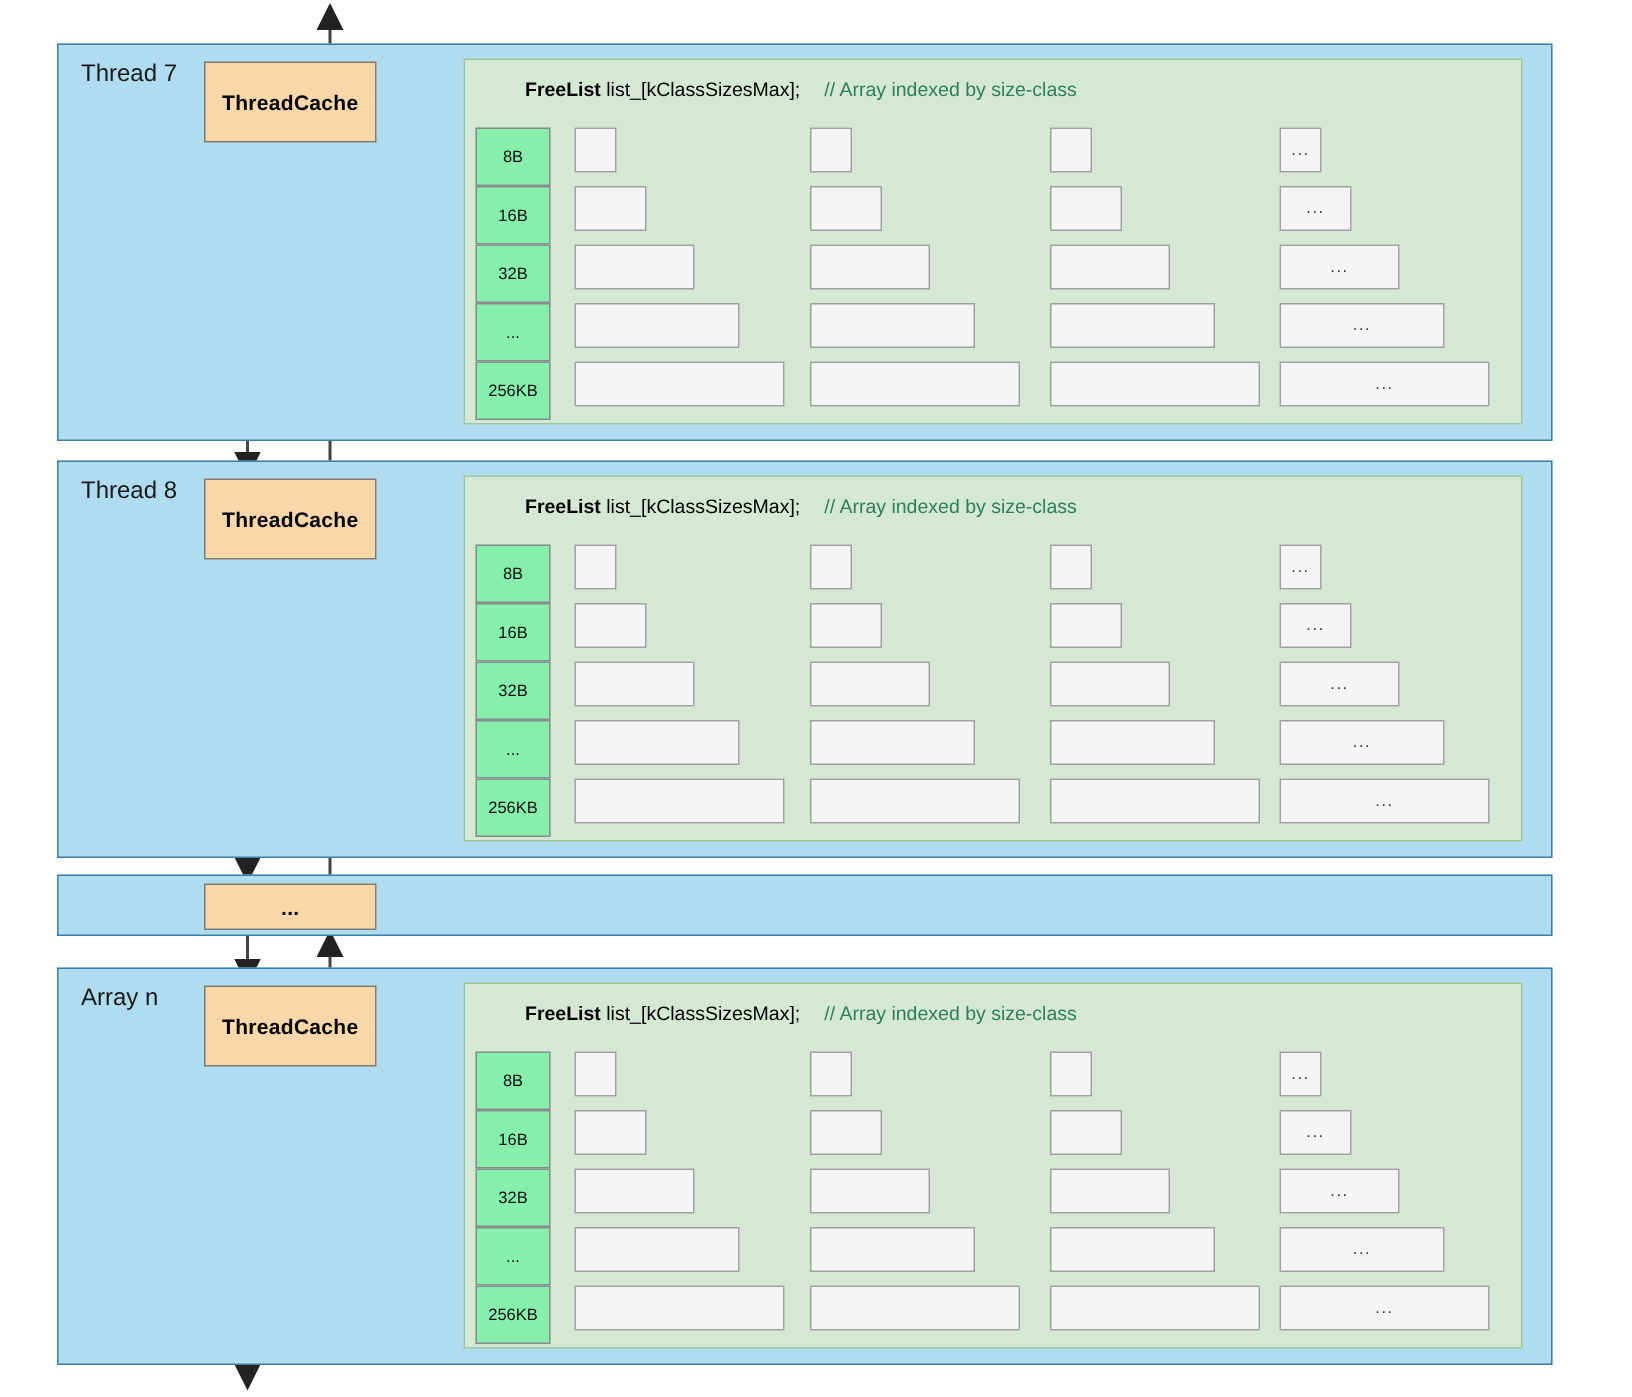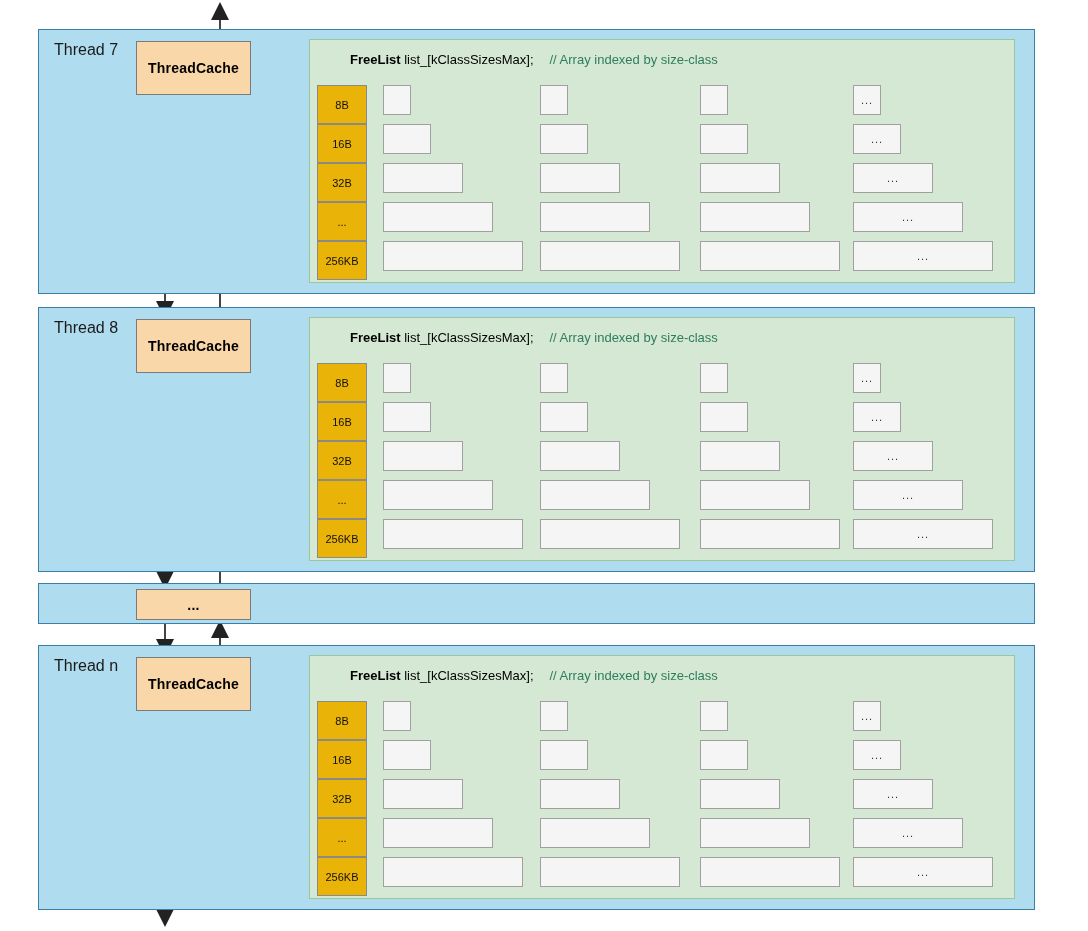--- a/index.html
+++ b/index.html
@@ -43,21 +43,21 @@
     white-space:nowrap;
     line-height:1;
     color:#000;
   }
   .fl-title .kw{font-weight:bold;padding-left:29px;}
   .fl-title .cmt{color:#2E7D5B;margin-left:16px;}
 
   
   .sc-cell{
     position:absolute;
-    background:#eab308;
+    background:#86efac;
     border:1px solid #8a8a8a;
     box-sizing:border-box;
     display:flex;align-items:center;justify-content:center;
     font-size:11px;color:#111;
   }
   
   .chunk{
     position:absolute;
     background:#F5F5F5;
     border:1px solid #A0A0A0;
@@ -221,21 +221,21 @@
     <div class="chunk" style="left: 383px; top: 480px; width: 110px; height: 30px;"></div>
     <div class="chunk" style="left: 540px; top: 480px; width: 110px; height: 30px;"></div>
     <div class="chunk" style="left: 700px; top: 480px; width: 110px; height: 30px;"></div>
     <div class="chunk" style="left: 853px; top: 480px; width: 110px; height: 30px;">...</div>
     <div class="sc-cell" style="left: 317px; top: 519px; width: 50px; height: 39px;">256KB</div>
     <div class="chunk" style="left: 383px; top: 519px; width: 140px; height: 30px;"></div>
     <div class="chunk" style="left: 540px; top: 519px; width: 140px; height: 30px;"></div>
     <div class="chunk" style="left: 700px; top: 519px; width: 140px; height: 30px;"></div>
     <div class="chunk" style="left: 853px; top: 519px; width: 140px; height: 30px;">...</div>
     <div class="thread-panel" style="left: 38px; top: 645px; width: 997px; height: 265px;"></div>
-    <div class="thread-label" style="left: 54px; top: 658px; width: auto; height: auto;">Thread n</div>
+    <div class="thread-label" style="left: 54px; top: 658px; width: auto; height: auto;">Array n</div>
     <div class="tc-box" style="left: 136px; top: 657px; width: 115px; height: 54px;">ThreadCache</div>
     <div class="fl-panel" style="left: 309px; top: 655px; width: 706px; height: 244px;"></div>
     <div class="fl-title" style="left: 321px; top: 669px;"><span class="kw">FreeList </span><span>list_[kClassSizesMax];</span><span class="cmt">// Array indexed by size-class</span></div>
     <div class="sc-cell" style="left: 317px; top: 701px; width: 50px; height: 39px;">8B</div>
     <div class="chunk" style="left: 383px; top: 701px; width: 28px; height: 30px;"></div>
     <div class="chunk" style="left: 540px; top: 701px; width: 28px; height: 30px;"></div>
     <div class="chunk" style="left: 700px; top: 701px; width: 28px; height: 30px;"></div>
     <div class="chunk" style="left: 853px; top: 701px; width: 28px; height: 30px;">...</div>
     <div class="sc-cell" style="left: 317px; top: 740px; width: 50px; height: 39px;">16B</div>
     <div class="chunk" style="left: 383px; top: 740px; width: 48px; height: 30px;"></div>

